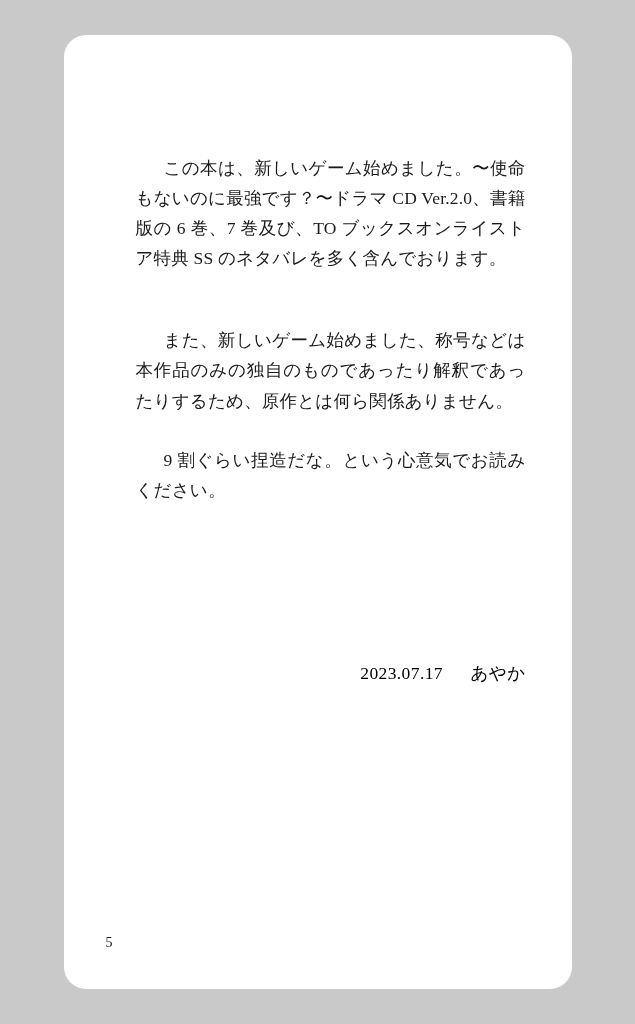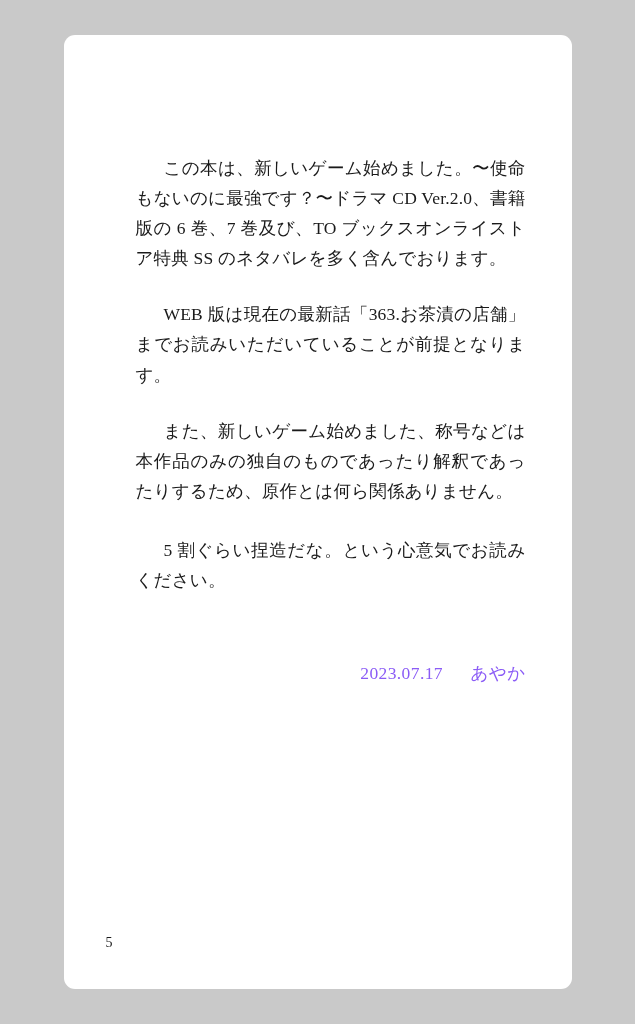--- a/index.html
+++ b/index.html
@@ -21,21 +21,21 @@
     height: 1024px;
     display: flex;
     align-items: center;
     justify-content: center;
   }
   .page {
     position: relative;
     width: 508px;
     height: 954px;
     background: #ffffff;
-    border-radius: 11px;
+    border-radius: 22px;
     box-sizing: border-box;
   }
   .content {
     position: absolute;
     left: 72px;
     top: 118px;
     width: 390px;
   }
   .para {
     font-size: 17.5px;
@@ -54,21 +54,21 @@
   .gap-sm {
     height: 3px;
   }
   .signature {
     position: absolute;
     left: 72px;
     top: 626px;
     width: 390px;
     text-align: right;
     font-size: 17.5px;
-    color: #8b5cf6;
+    color: #000000;
     letter-spacing: 0.4px;
   }
   .sig-space {
     display: inline-block;
     width: 18px;
   }
   .page-number {
     position: absolute;
     left: 42px;
     bottom: 38px;
@@ -82,32 +82,31 @@
 
 <div class="page-wrap">
   <div class="page">
 
     <div class="content">
 
       <p class="para indent">この本は、新しいゲーム始めました。〜使命もないのに最強です？〜ドラマ CD Ver.2.0、書籍版の 6 巻、7 巻及び、TO ブックスオンライストア特典 SS のネタバレを多く含んでおります。</p>
 
       <div class="gap-lg"></div>
 
-      <p class="para indent">WEB 版は現在の最新話「363.お茶漬の店舗」までお読みいただいていることが前提となります。</p>
 
       <div class="gap-lg"></div>
 
       <p class="para indent">また、新しいゲーム始めました、称号などは本作品のみの独自のものであったり解釈であったりするため、原作とは何ら関係ありません。</p>
 
       <div class="gap-sm"></div>
 
 
       <div class="gap-lg"></div>
 
-      <p class="para indent">5 割ぐらい捏造だな。という心意気でお読みください。</p>
+      <p class="para indent">9 割ぐらい捏造だな。という心意気でお読みください。</p>
 
       <div class="gap-lg"></div>
 
 
     </div>
 
     <div class="signature">
       <span>2023.07.17</span>
       <span class="sig-space"></span>
       <span>あやか</span>

